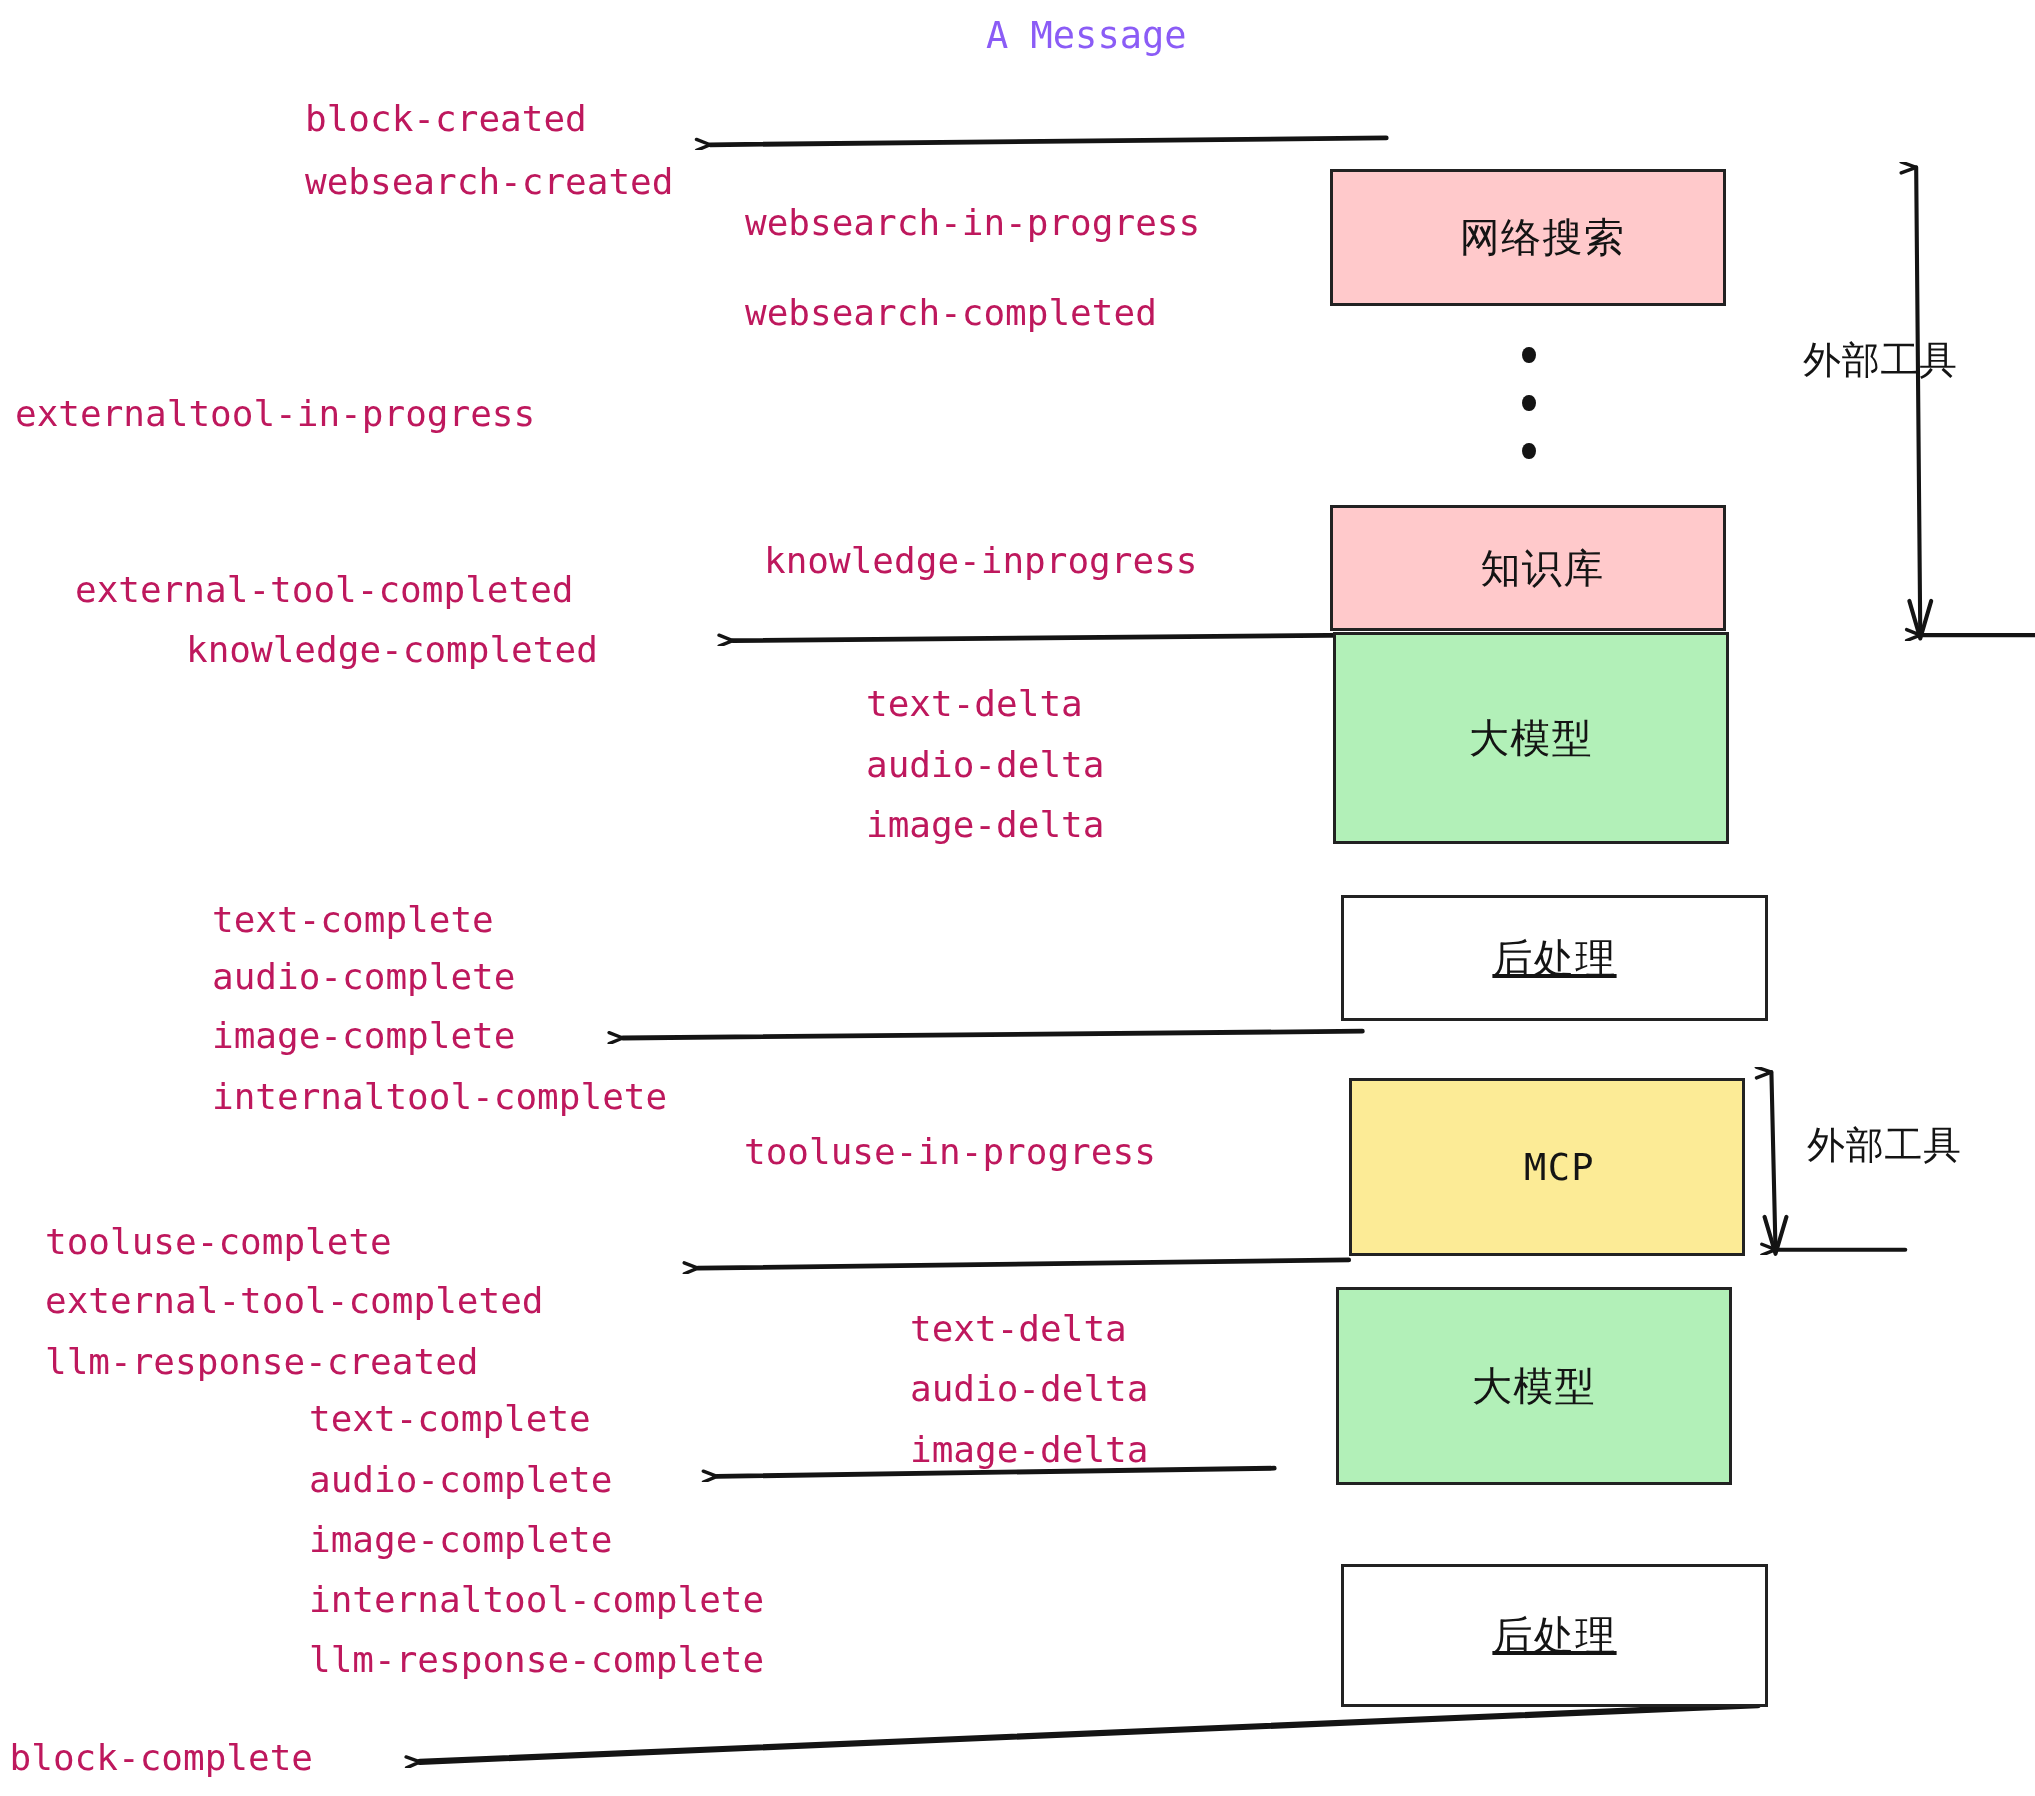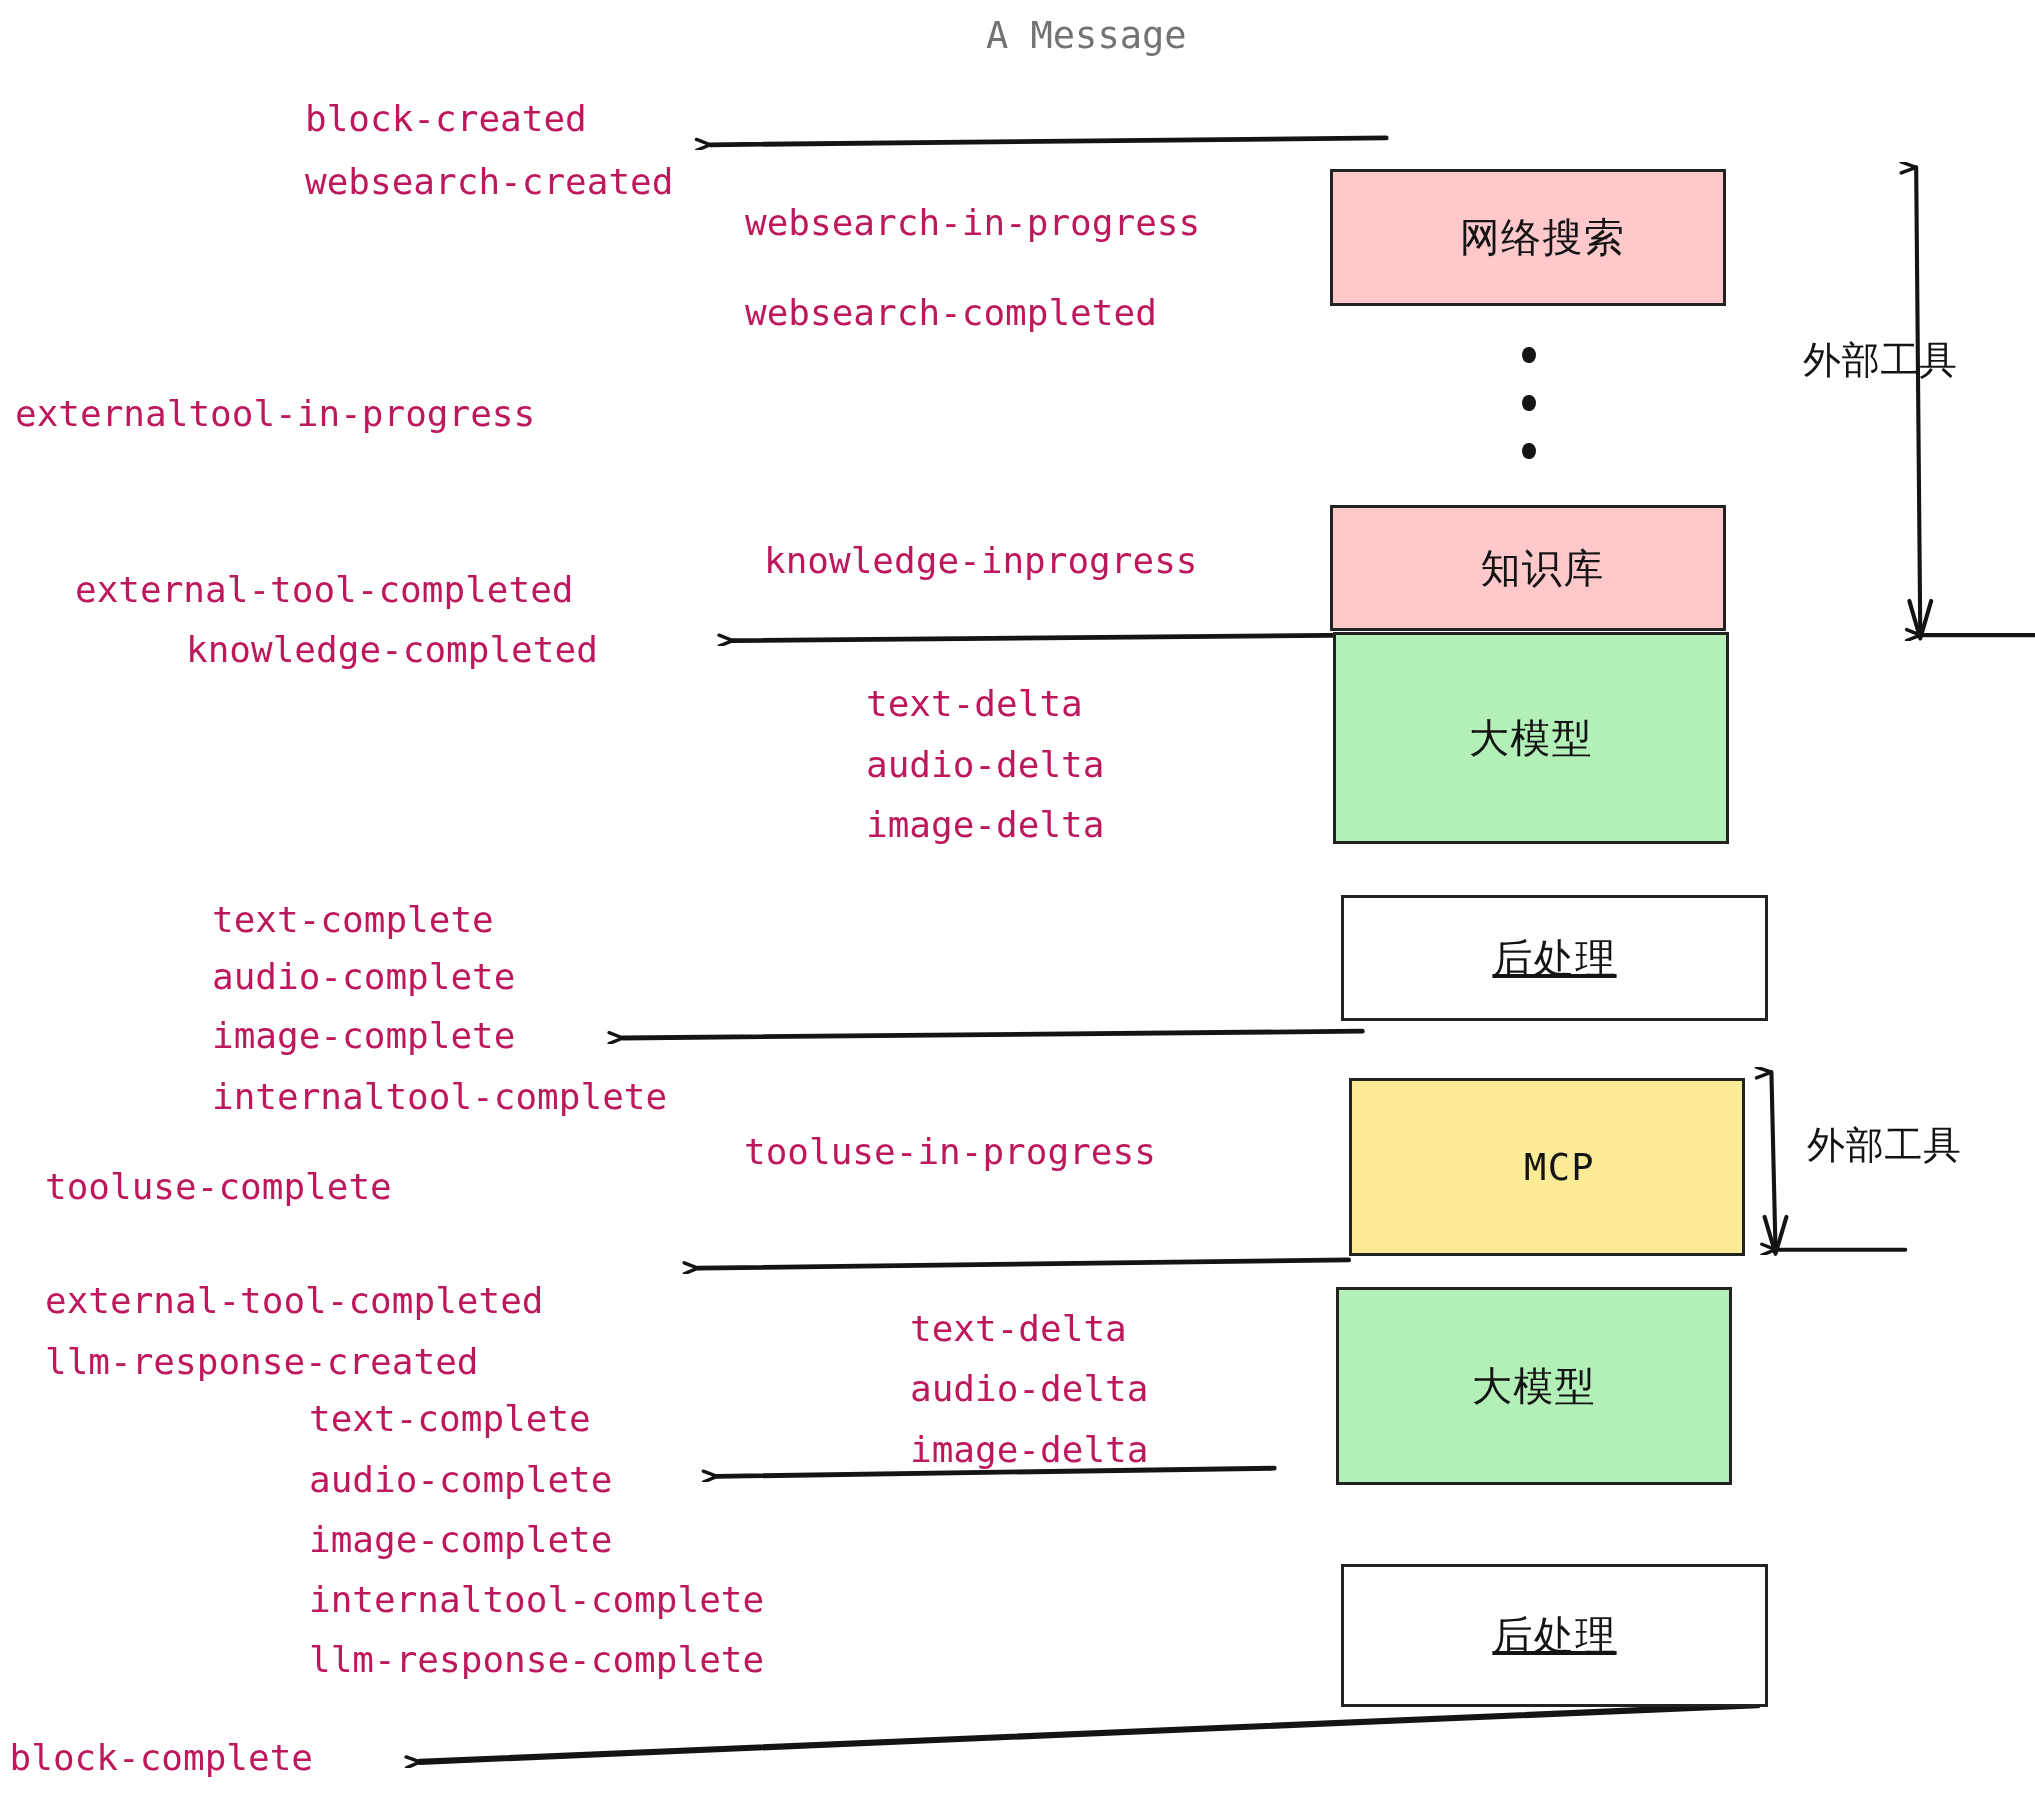--- a/index.html
+++ b/index.html
@@ -35,21 +35,21 @@
     letter-spacing: 0px;
     color: #be185d;
     white-space: nowrap;
     line-height: 1;
   }
   
   .title {
     position: absolute;
     font-family: "DejaVu Sans Mono", "Liberation Mono", monospace;
     font-size: 37px;
-    color: #737373;
+    color: #8b5cf6;
     white-space: nowrap;
   }
   
   .box {
     position: absolute;
     box-sizing: border-box;
     border: 3.4px solid #222222;
     display: flex;
     align-items: center;
     justify-content: center;
@@ -172,21 +172,21 @@
   <div class="evt" style="left:75px;  top:572px;">external-tool-completed</div>
   <div class="evt" style="left:186px;  top:632px;">knowledge-completed</div>
   <div class="evt" style="left:866px; top:686px;">text-delta</div>
   <div class="evt" style="left:866px; top:747px;">audio-delta</div>
   <div class="evt" style="left:866px; top:807px;">image-delta</div>
   <div class="evt" style="left:212px;  top:902px;">text-complete</div>
   <div class="evt" style="left:212px;  top:959px;">audio-complete</div>
   <div class="evt" style="left:212px;  top:1018px;">image-complete</div>
   <div class="evt" style="left:212px;  top:1079px;">internaltool-complete</div>
   <div class="evt" style="left:744px; top:1134px;">tooluse-in-progress</div>
-  <div class="evt" style="left:45px;   top:1169px;text-align:center;">tooluse-complete</div>
+  <div class="evt" style="left:45px;   top:1224px;text-align:center;">tooluse-complete</div>
   <div class="evt" style="left:45px;   top:1283px;">external-tool-completed</div>
   <div class="evt" style="left:45px;   top:1344px;">llm-response-created</div>
   <div class="evt" style="left:910px; top:1311px;">text-delta</div>
   <div class="evt" style="left:910px; top:1371px;">audio-delta</div>
   <div class="evt" style="left:910px; top:1432px;">image-delta</div>
   <div class="evt" style="left:309px;  top:1401px;">text-complete</div>
   <div class="evt" style="left:309px;  top:1462px;">audio-complete</div>
   <div class="evt" style="left:309px;  top:1522px;">image-complete</div>
   <div class="evt" style="left:309px;  top:1582px;">internaltool-complete</div>
   <div class="evt" style="left:309px;  top:1642px;">llm-response-complete</div>

